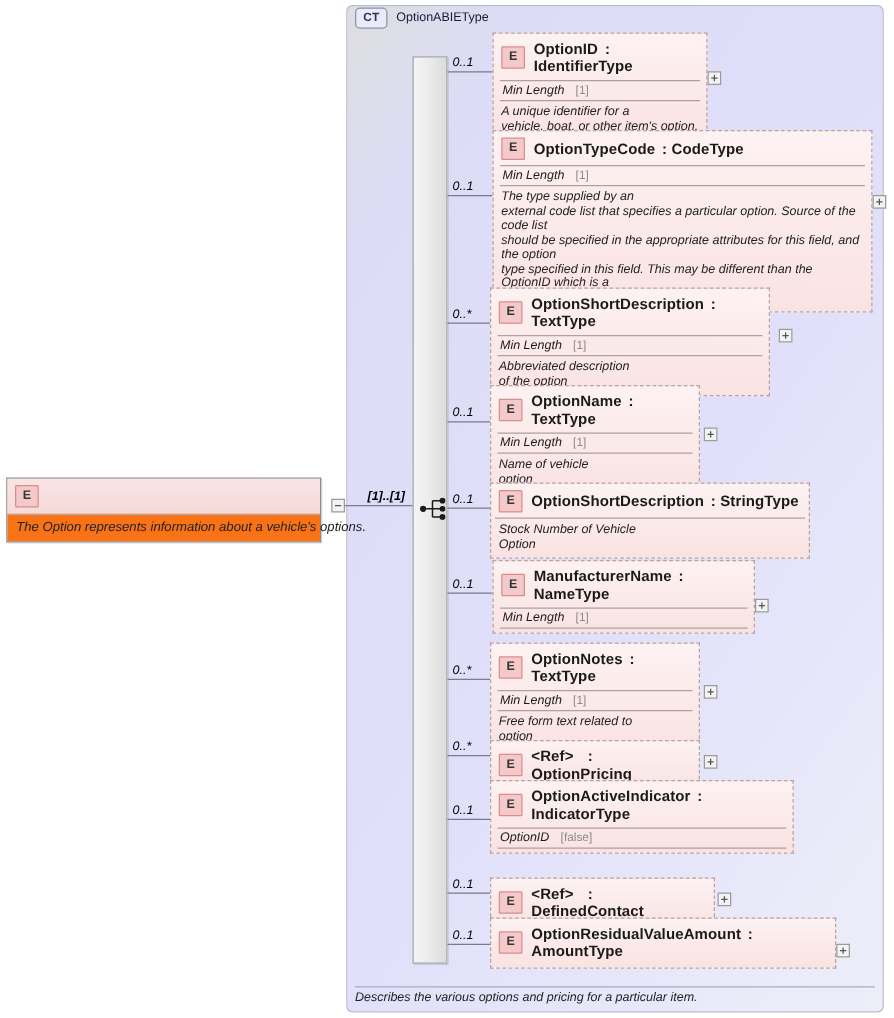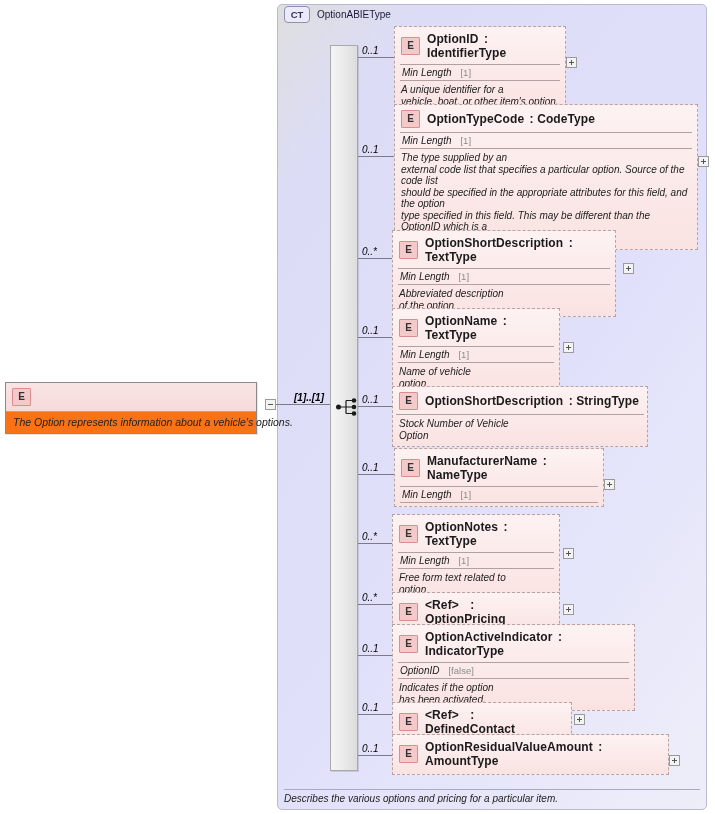--- a/index.html
+++ b/index.html
@@ -271,22 +271,20 @@
       <span class="card" style="left: 362px; top: 643px;">0..1</span>
       <div class="node" style="left: 392px; top: 624px; width: 243px;">
         <div class="n-head">
           <span class="ebadge">E</span>
           <span class="n-title"><span class="nm">OptionActiveIndicator</span><span> : IndicatorType</span></span>
         </div>
         <div class="n-facet">
           <span>OptionID</span>
           <span class="fval">[false]</span>
         </div>
-        <div class="n-doc">Indicates if the option
-has been activated.</div>
       </div>
       <div class="hline" style="left: 358px; top: 714px; width: 34px;"></div>
       <span class="card" style="left: 362px; top: 702px;">0..1</span>
       <div class="node" style="left: 392px; top: 702px; width: 180px;">
         <div class="n-head">
           <span class="ebadge">E</span>
           <span class="n-title"><span class="refnm">&lt;Ref&gt;</span><span> : DefinedContact</span></span>
         </div>
       </div>
       <div class="toggle plus" style="left: 574px; top: 714px;"></div>

